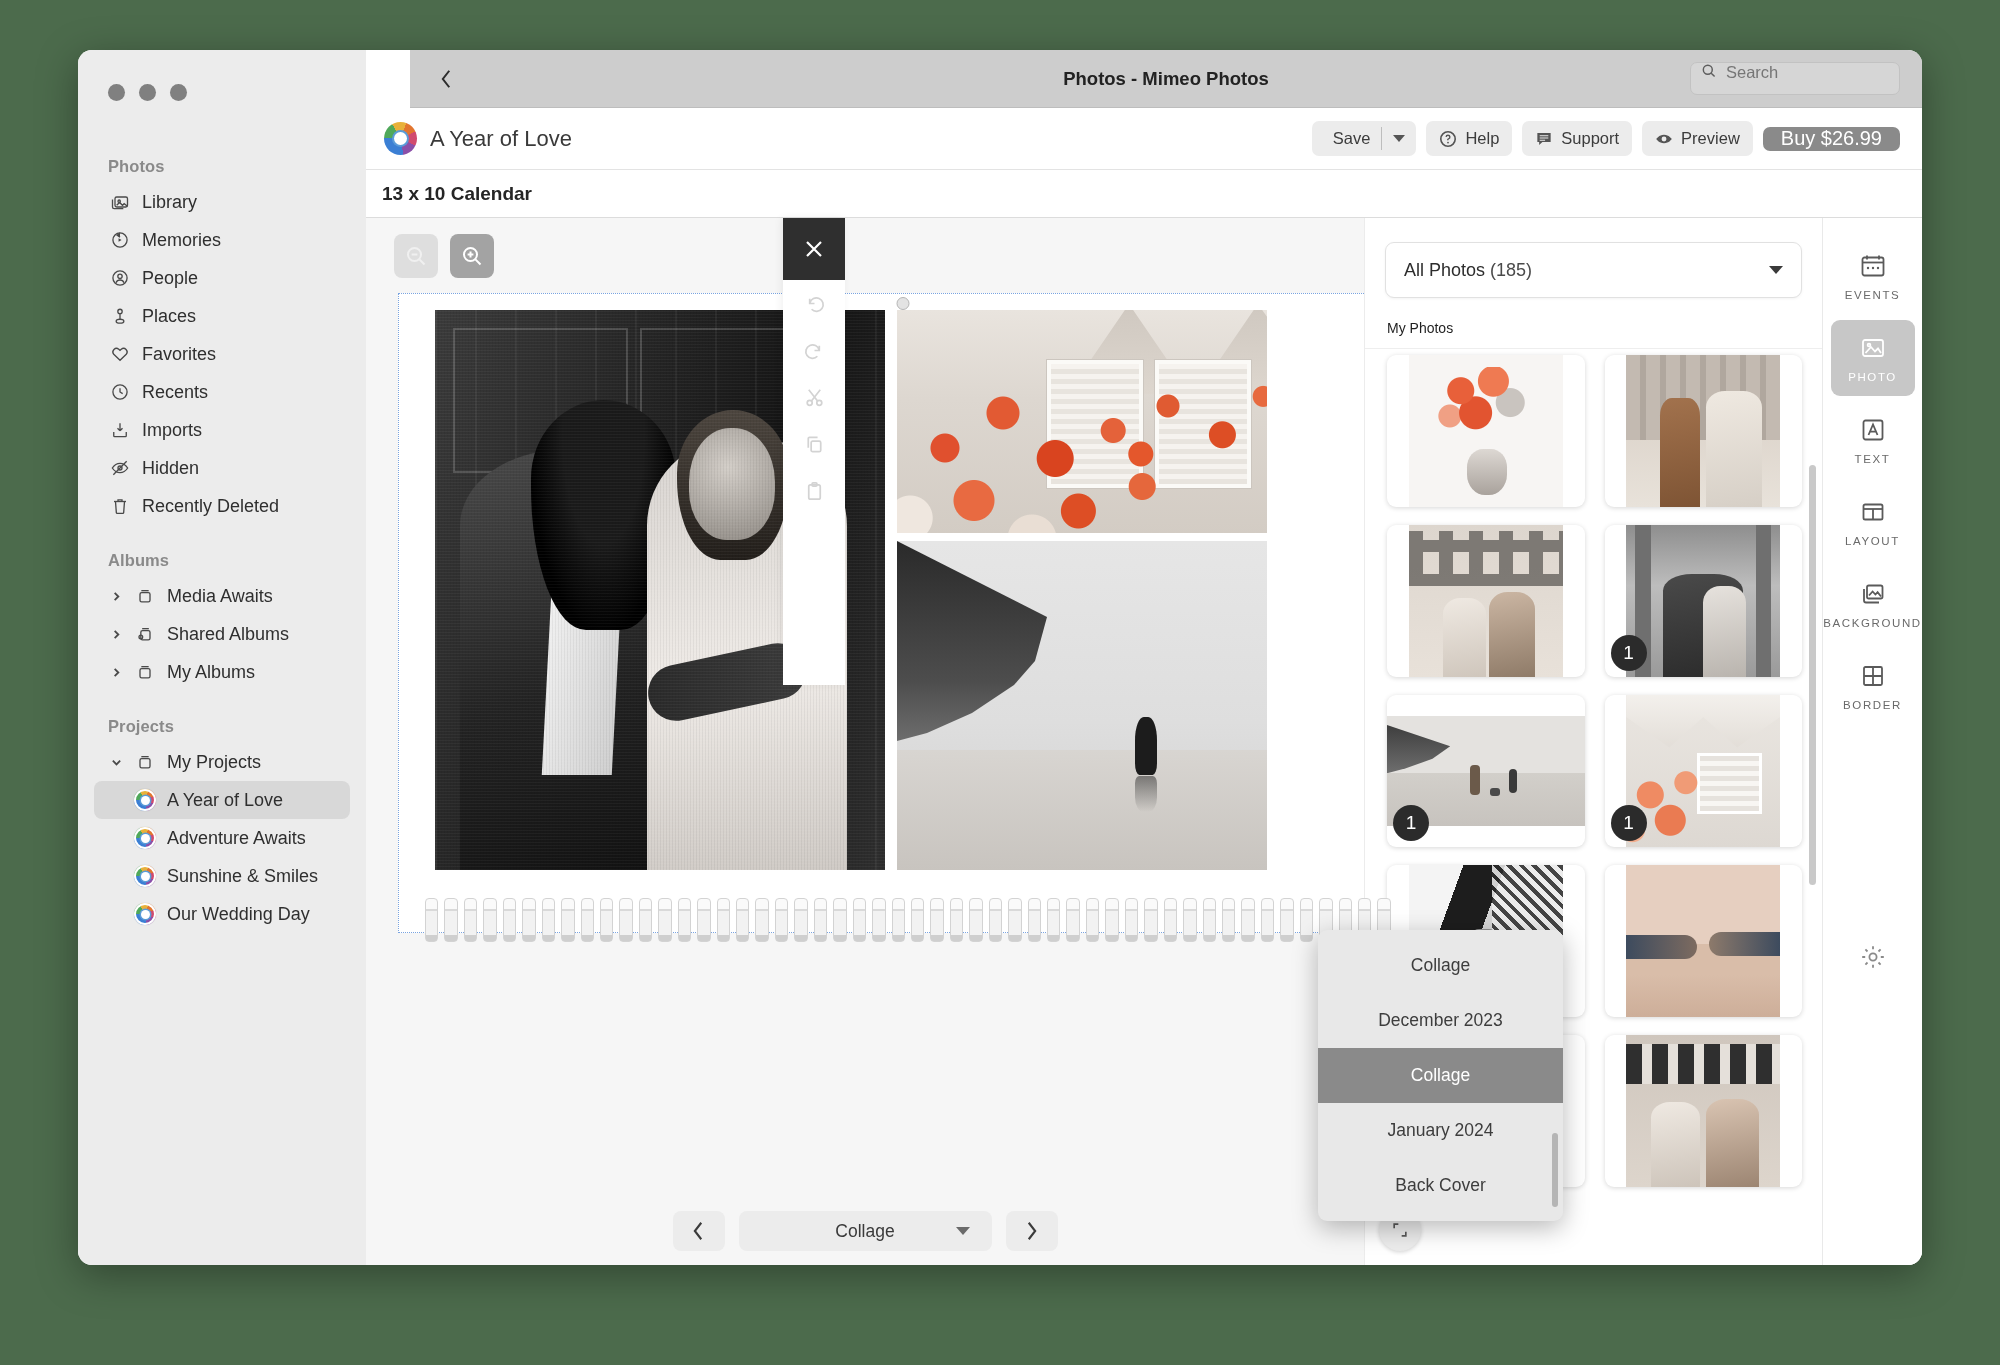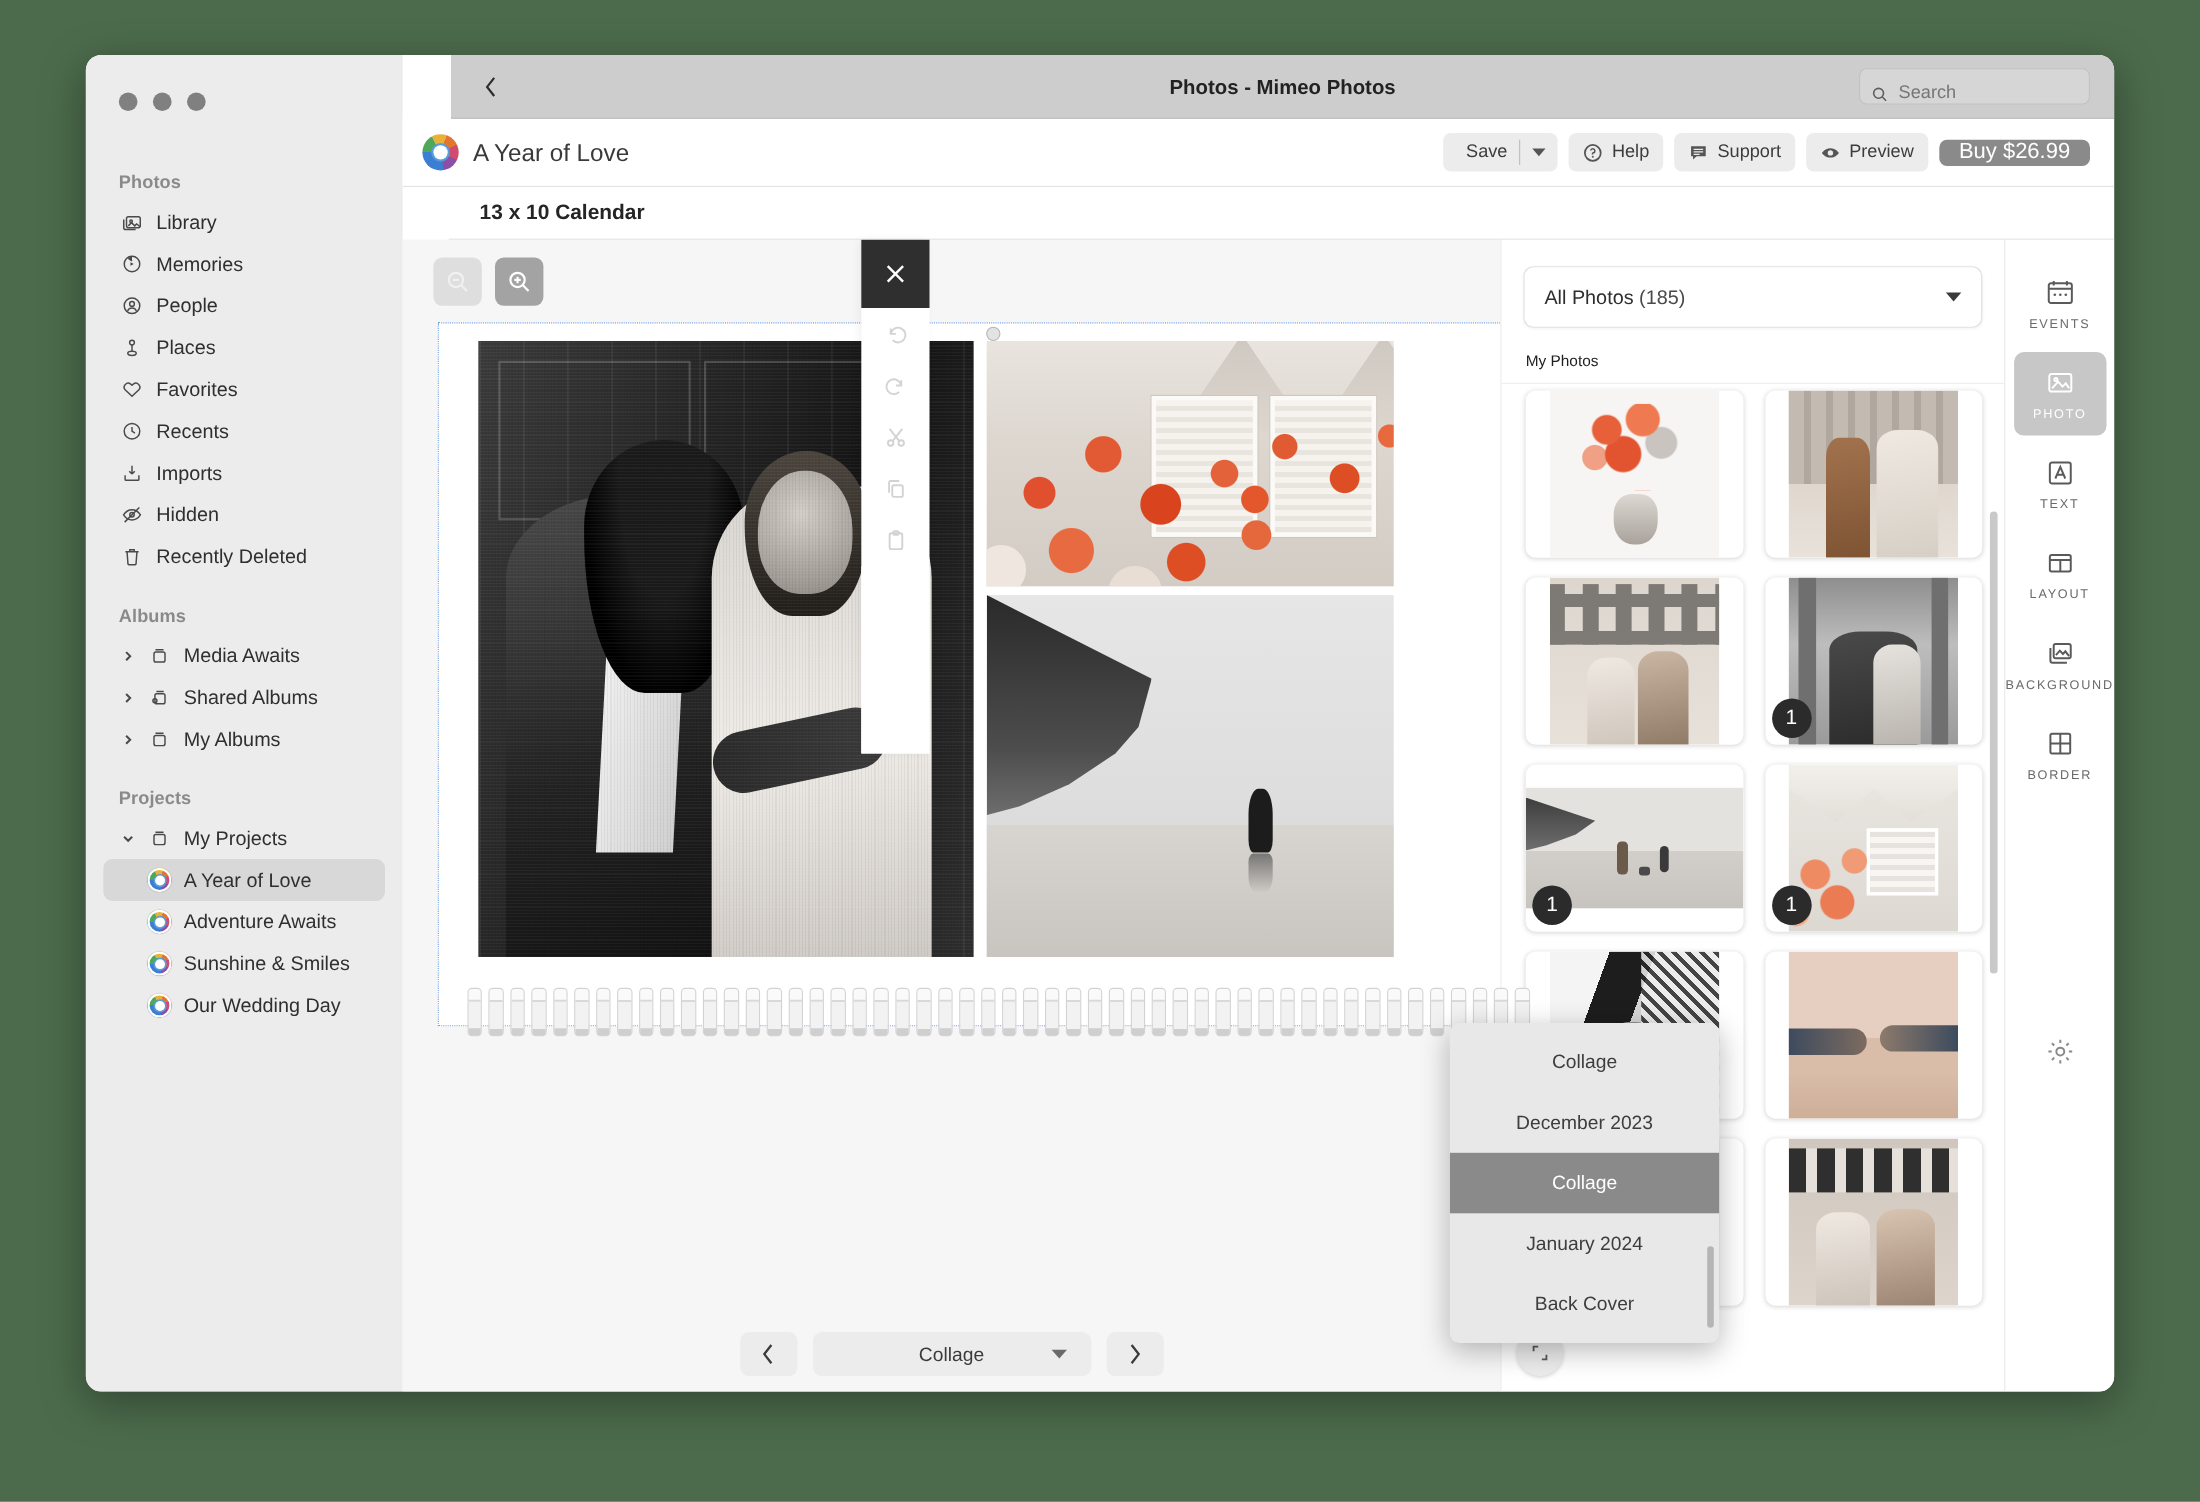--- a/index.html
+++ b/index.html
@@ -97,21 +97,21 @@
     position: absolute; left: 0; right: 0; text-align: center;
     font-size: 18.5px; font-weight: 700; color: #222;
     pointer-events: none;
   }
   #search-box {
     position: absolute; right: 22px; top: 12px;
     width: 210px; height: 33px;
     background: #d6d6d6;
     border: 1px solid #c2c2c2;
     border-radius: 7px;
-    display: flex; align-items: flex-end; gap: 9px;
+    display: flex; align-items: flex-start; gap: 9px;
     padding: 0 10px;
   }
   #search-box svg { width: 16px; height: 16px; stroke: #5d5d5d; stroke-width: 1.8; fill: none; }
   #search-box .ph { font-size: 16.5px; color: #767676; }
 
   
   #apptoolbar {
     height: 62px; flex: 0 0 62px; background: #fff;
     display: flex; align-items: center; padding: 0 22px 0 18px;
     border-bottom: 1px solid #e3e3e3;
@@ -151,24 +151,23 @@
   .caret { width: 0; height: 0; border-left: 6px solid transparent; border-right: 6px solid transparent; border-top: 7px solid #555; }
   #buy-btn {
     height: 24px; background: #8a8a8a; border-radius: 7px;
     color: #fff; font-size: 20px;
     display: flex; align-items: center; padding: 0 18px;
   }
 
   
   #subheader {
     height: 48px; flex: 0 0 48px; background: #fff;
-    display: flex; align-items: center; padding-left: 28px;
+    display: flex; align-items: center; padding-left: 16px;
     font-size: 19px; font-weight: 700; color: #252525;
     border-bottom: 1px solid #dcdcdc;
-    margin-left: 42px;
   }
 
   
   #canvas-row { flex: 1; display: flex; min-height: 0; position: relative; background: #f6f6f6; }
   #canvas-area { flex: 1; position: relative; background: #f6f6f6; min-width: 0; }
   #zoom-controls { position: absolute; left: 28px; top: 16px; display: flex; gap: 12px; }
   .zbtn { width: 44px; height: 44px; border-radius: 8px; display: flex; align-items: center; justify-content: center; }
   .zbtn.out { background: #dedede; }
   .zbtn.in { background: #a3a3a3; }
   .zbtn svg { width: 24px; height: 24px; stroke: #fff; stroke-width: 2; fill: none; }

